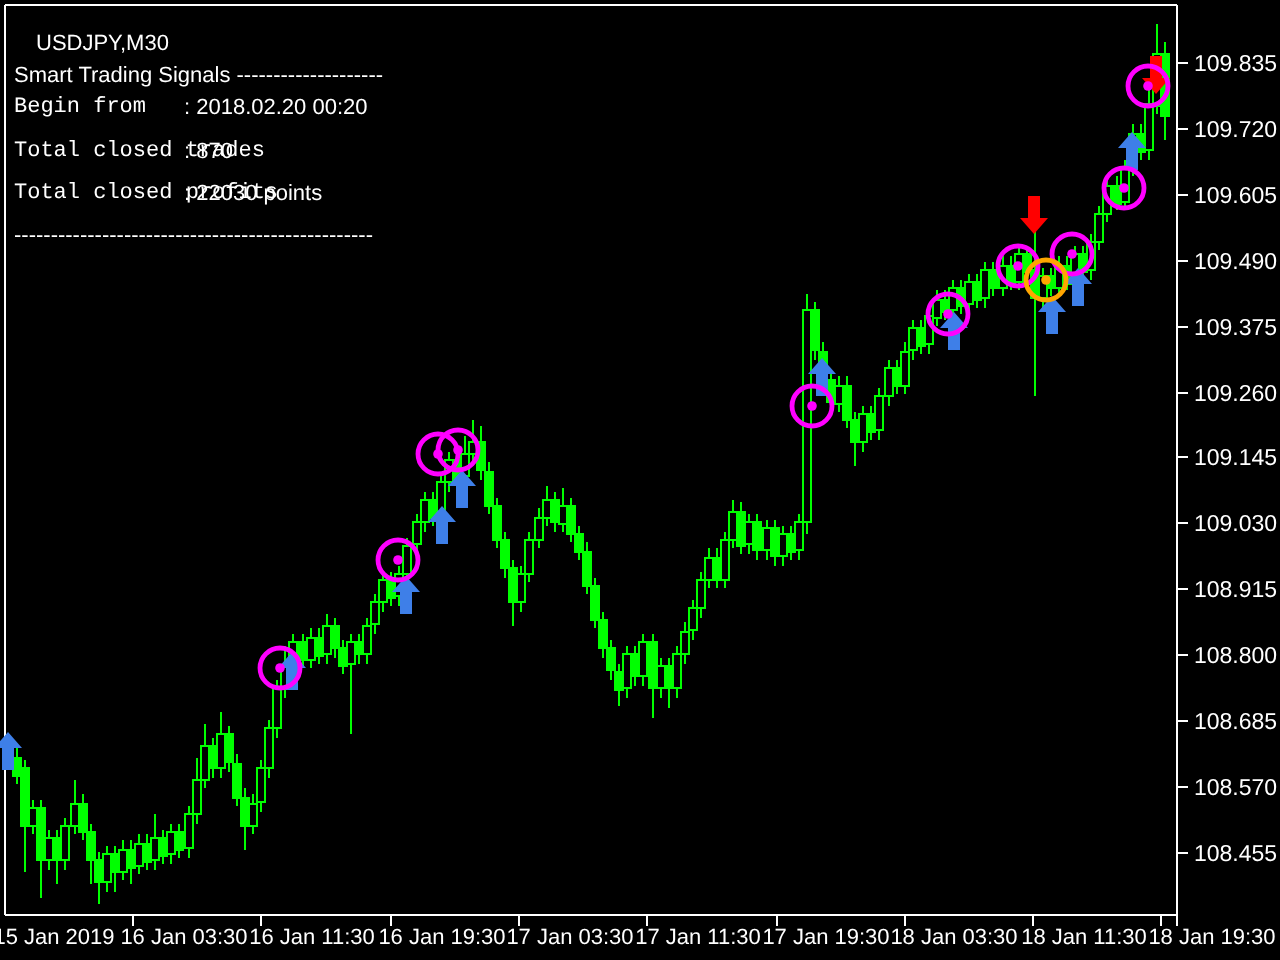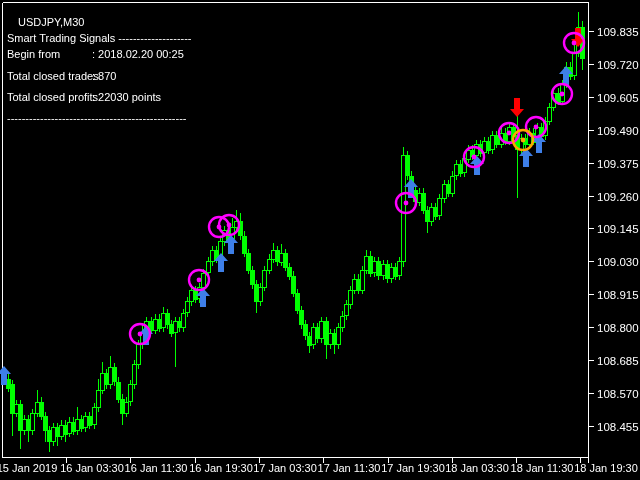--- a/index.html
+++ b/index.html
@@ -2,21 +2,21 @@
 <html><head>
 <meta charset="utf-8">
 <style>
   html,body{margin:0;padding:0;background:#222;}
   .screen{position:relative;width:640px;height:480px;background:#000;overflow:hidden;
           font-family:"Liberation Sans","DejaVu Sans",sans-serif;}
   .screen svg{position:absolute;left:0;top:0;}
   .chart-title{position:absolute;left:18px;top:4px;color:#fff;font-size:11px;white-space:pre;margin-top:12px;}
   .overlay-line{position:absolute;left:7px;color:#fff;font-size:11px;white-space:pre;}
   .overlay-row{position:absolute;left:7px;color:#fff;font-size:11px;display:flex;white-space:pre;}
-  .overlay-row .lbl{width:85px;flex:none;}
+  .overlay-row .lbl{width:85px;flex:none;font-family:Liberation Mono, monospace;}
   .t1{top:32px}.t2{top:48px}.t3{top:70px}.t4{top:91px}.t5{top:112px}
 </style>
 </head>
 <body>
 
 <div class="screen">
   <svg id="plot" width="640" height="480" viewBox="0 0 640 480">
       <g shape-rendering="crispEdges">
         <line x1="2.5" y1="2.5" x2="588.5" y2="2.5" stroke="#FFFFFF"></line>
         <line x1="2.5" y1="2.5" x2="2.5" y2="457.5" stroke="#FFFFFF"></line>
@@ -393,21 +393,21 @@
         <circle cx="523" cy="140" r="2.4" fill="#FFA500"></circle>
       </g>
     </svg>
 
   <div class="chart-title">USDJPY,M30</div>
 
   <div class="overlay">
     <div class="overlay-line t1">Smart Trading Signals --------------------</div>
 
     <div class="overlay-row t2">
-      <span class="lbl">Begin from</span><span>: 2018.02.20 00:25</span>
+      <span class="lbl">Begin from</span><span>: 2018.02.20 00:20</span>
     </div>
     <div class="overlay-row t3">
       <span class="lbl">Total closed trades</span><span>: 870</span>
     </div>
     <div class="overlay-row t4">
       <span class="lbl">Total closed profits</span><span>: 22030 points</span>
     </div>
     <div class="overlay-line t5">-------------------------------------------------</div>
   </div>
 </div>

